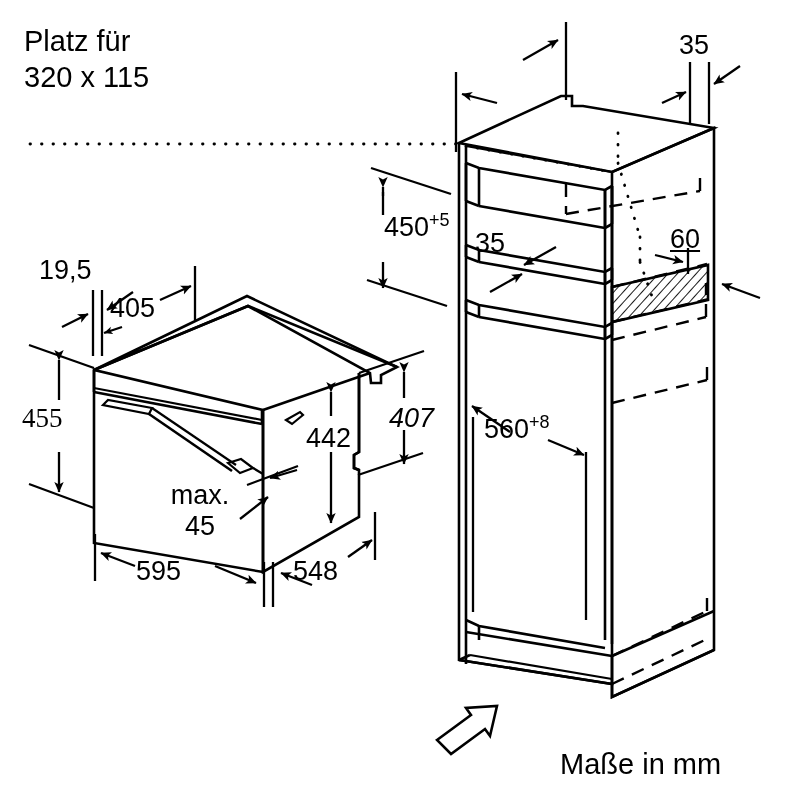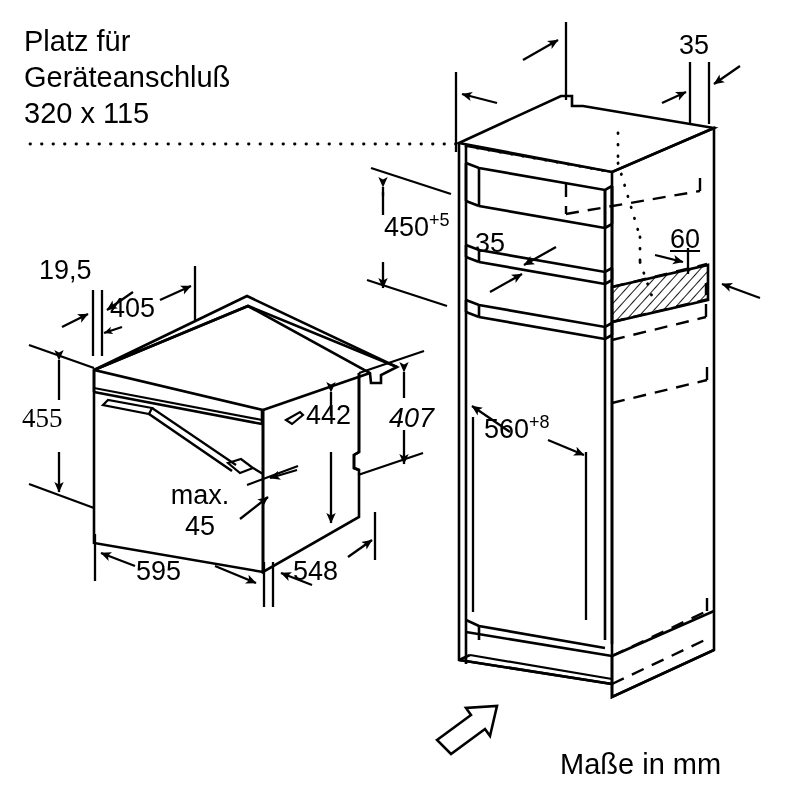--- a/index.html
+++ b/index.html
@@ -235,21 +235,20 @@
     </g>
 
     <g fill="#ffffff" stroke="#000" stroke-width="2.6" stroke-linejoin="miter">
       <path d="M437,740 L471,715 L466,708 L497,706 L490,736 L485,729 L451,754 Z"></path>
     </g>
 
   </svg>
 
   <div style="position:absolute; left:24px; top:23px; font-size:29px; line-height:36px;">
     <div>Platz für</div>
-    <div>Geräteanschluß</div>
     <div>320 x 115</div>
   </div>
 
 
   <div style="position:absolute; left:679px; top:30px; font-size:27px;">35</div>
 
   <div style="position:absolute; left:349px; top:210px; font-size:27px;margin-left:35px;">
     <span>450</span><sup class="sup" style="font-size:18px;">+5</sup>
   </div>
 
@@ -260,21 +259,21 @@
   <div style="position:absolute; left:484px; top:412px; font-size:27px;">
     <span>560</span><sup class="sup" style="font-size:18px;">+8</sup>
   </div>
 
   <div style="position:absolute; left:39px; top:255px; font-size:27px;">19,5</div>
 
   <div style="position:absolute; left:110px; top:293px; font-size:27px;">405</div>
 
   <div style="position:absolute; left:22px; top:403px; font-size:27px;font-family:Liberation Serif, serif;">455</div>
 
-  <div style="position:absolute; left:306px; top:400px; font-size:27px;">442</div>
+  <div style="position:absolute; left:306px; top:423px; font-size:27px;">442</div>
 
   <div style="position:absolute; left:389px; top:403px; font-size:27px;font-style:italic;">407</div>
 
   <div style="position:absolute; left:145px; top:480px; font-size:27px; text-align:center; width:110px;">
     <div>max.</div>
     <div>45</div>
   </div>
 
   <div style="position:absolute; left:136px; top:556px; font-size:27px;">595</div>
 

